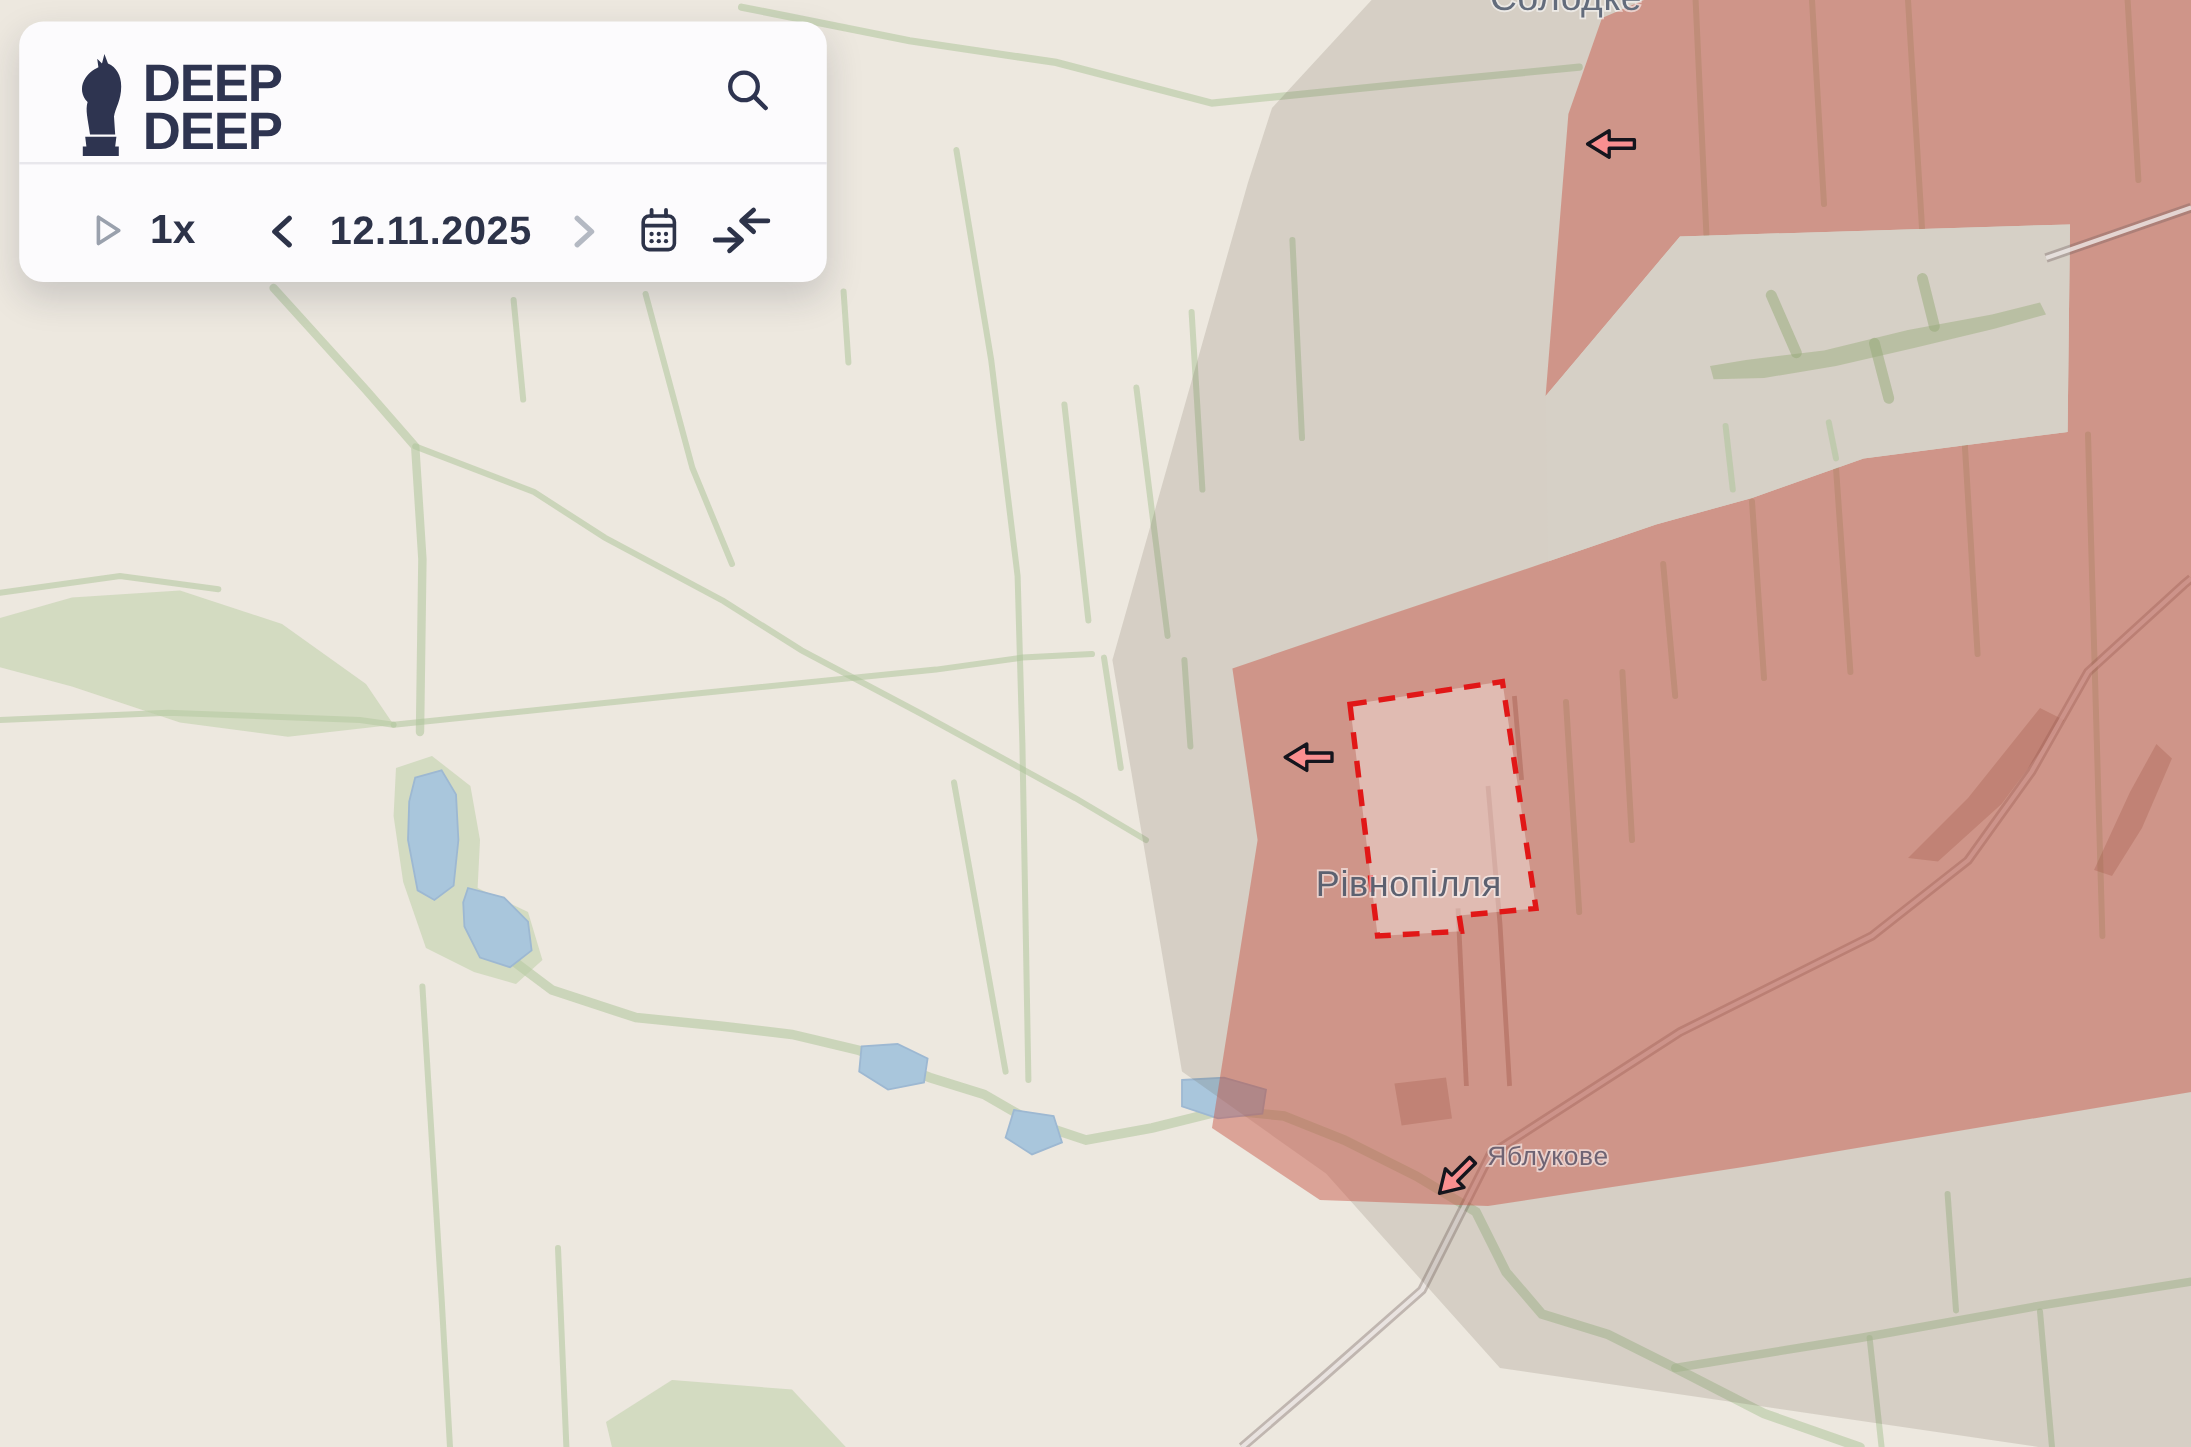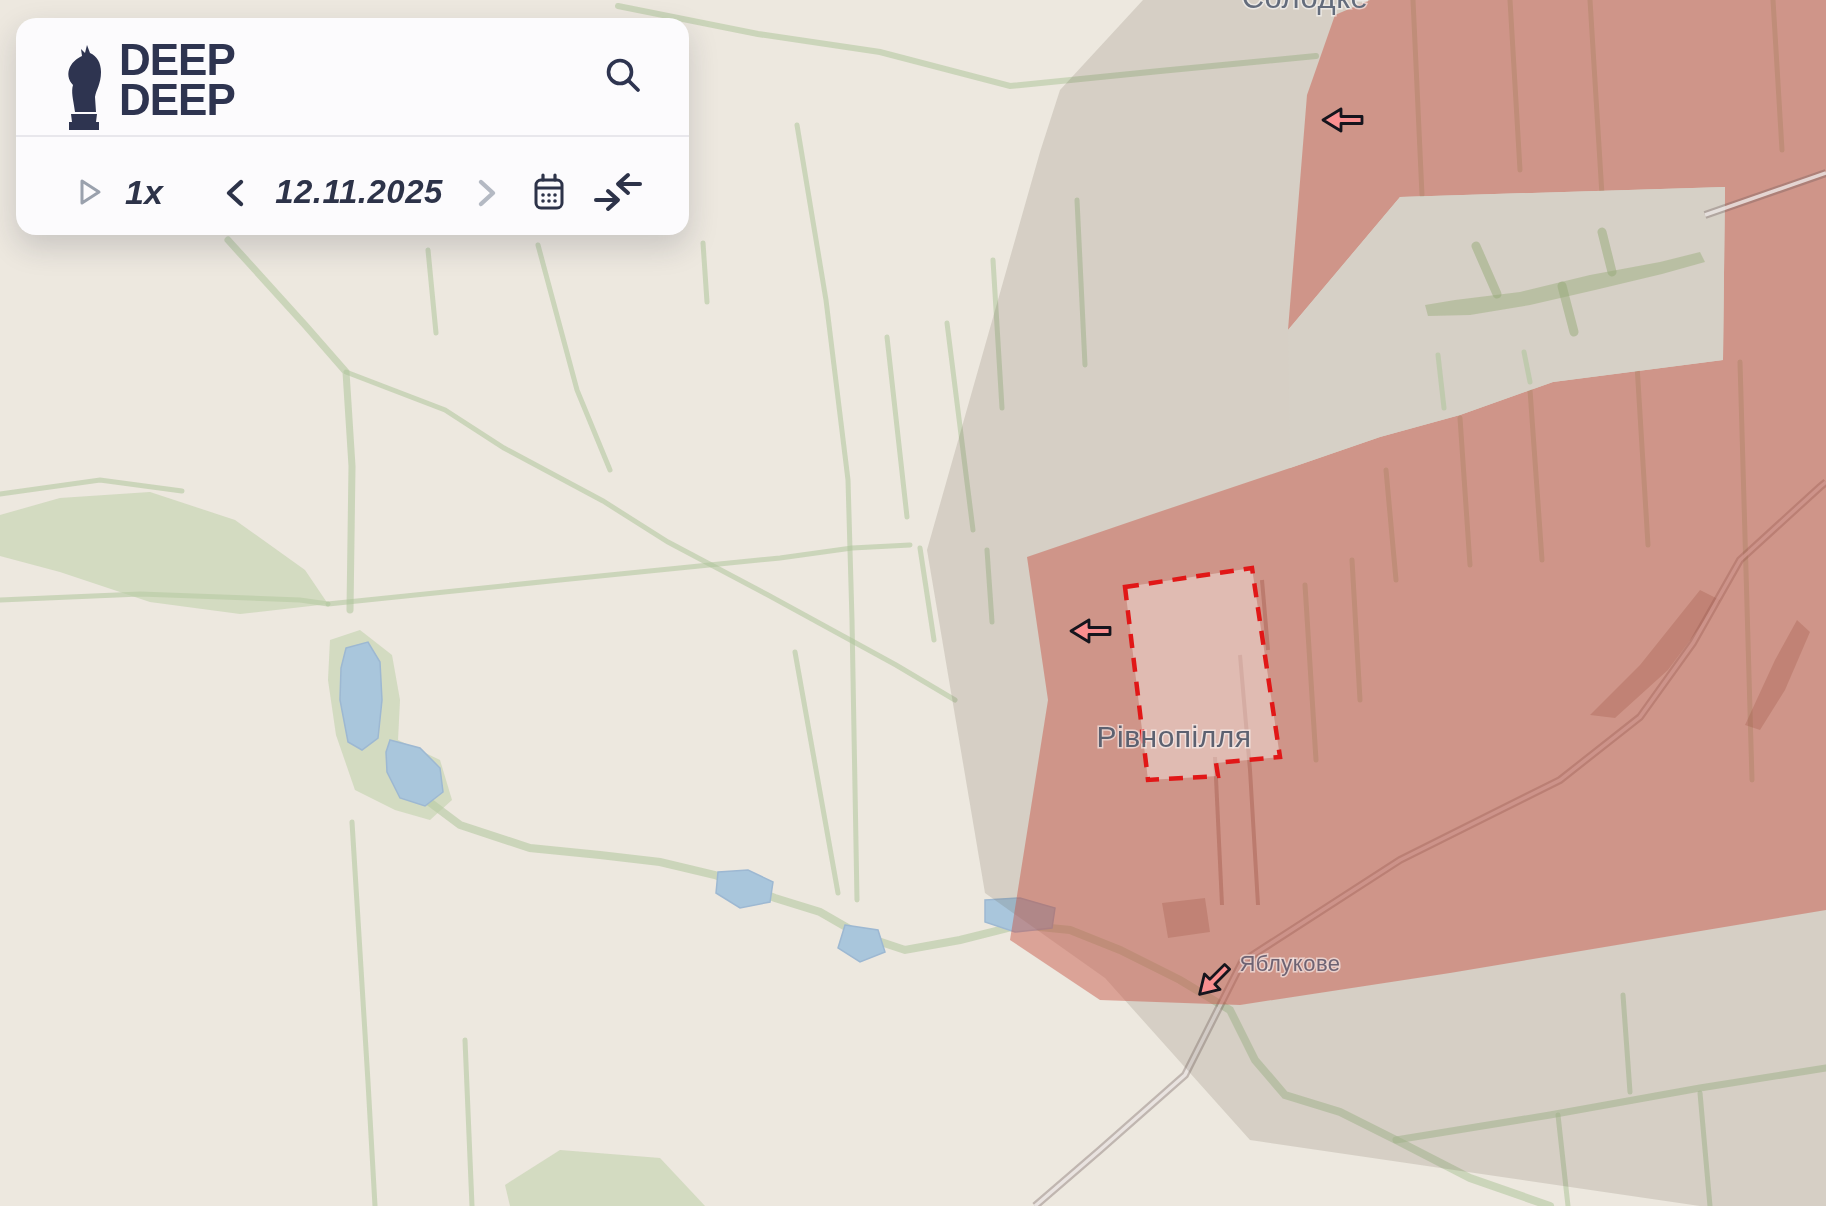--- a/index.html
+++ b/index.html
@@ -3,27 +3,27 @@
 <meta charset="utf-8">
 <style>
   html,body{margin:0;padding:0;width:1826px;height:1206px;overflow:hidden;
     font-family:"Liberation Sans",sans-serif;background:#ede8df;}
   .stage{position:relative;width:1826px;height:1206px;}
   .map-svg{position:absolute;left:0;top:0;}
   
   .card{position:absolute;left:16px;top:18px;width:673px;height:217px;
     background:#fcfbfd;border-radius:20px;box-shadow:0 12px 30px rgba(35,38,60,.18);}
   .card-top{position:relative;height:117px;border-bottom:2px solid #e8e7ec;}
-  .logo{position:absolute;left:48px;top:22px;display:flex;align-items:flex-start;}
+  .logo{position:absolute;left:48px;top:22px;display:flex;align-items:flex-end;}
   .brand{margin-left:15px;color:#2e3450;font-weight:bold;font-size:44px;line-height:40px;letter-spacing:-1px;}
   .search-btn{position:absolute;left:588px;top:38px;width:40px;height:40px;cursor:pointer;}
   .card-bottom{position:relative;height:98px;}
-  .speed{left:118px;top:150px;transform:translateY(-50%);font-size:34px;font-weight:bold;color:#2d3349;font-style:italic;}
+  .speed{left:118px;top:150px;transform:translateY(-50%);font-size:34px;font-weight:bold;color:#2d3349;}
   .datebox{left:272px;top:150px;transform:translateY(-50%);font-size:33px;font-weight:bold;
-    color:#2d3349;letter-spacing:.5px;white-space:nowrap;font-style:italic;}
+    color:#2d3349;letter-spacing:.5px;white-space:nowrap;}
   .speed,.datebox{position:absolute;}
   svg text{font-family:"Liberation Sans",sans-serif;}
 </style>
 </head>
 <body>
 
 <div class="stage">
 
 <svg class="map-svg" width="1826" height="1206" viewBox="0 0 1826 1206">
 

